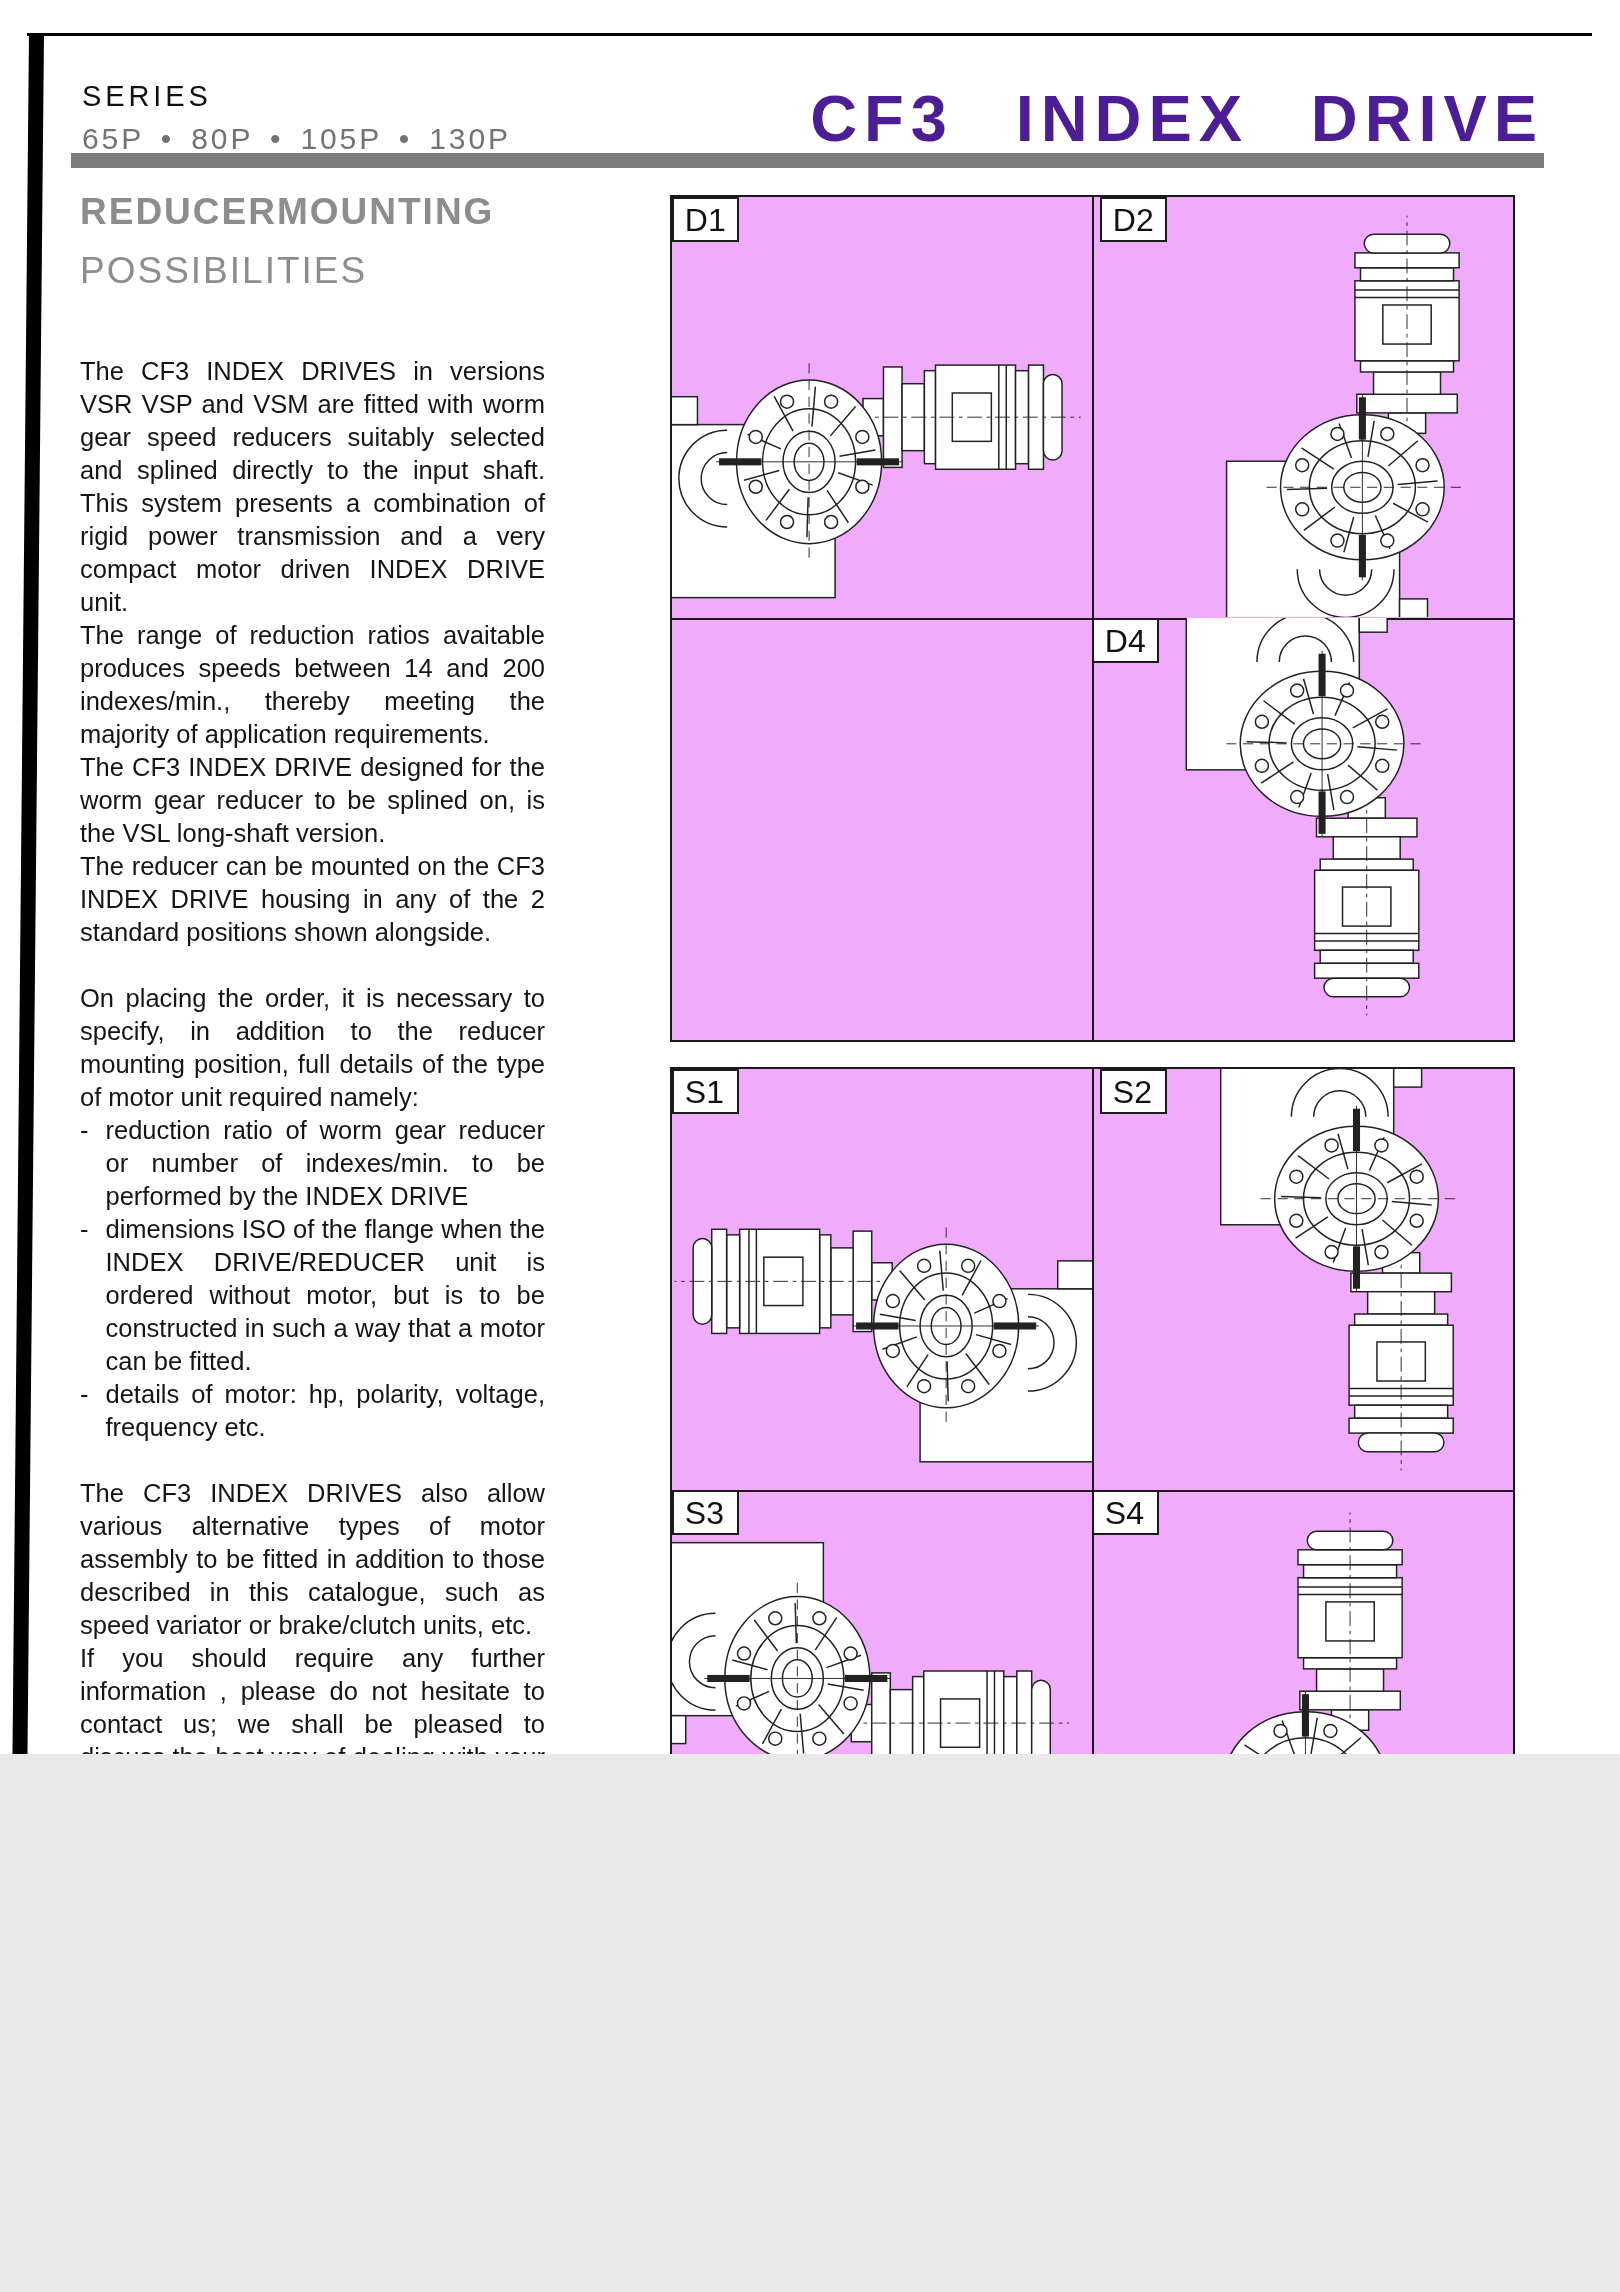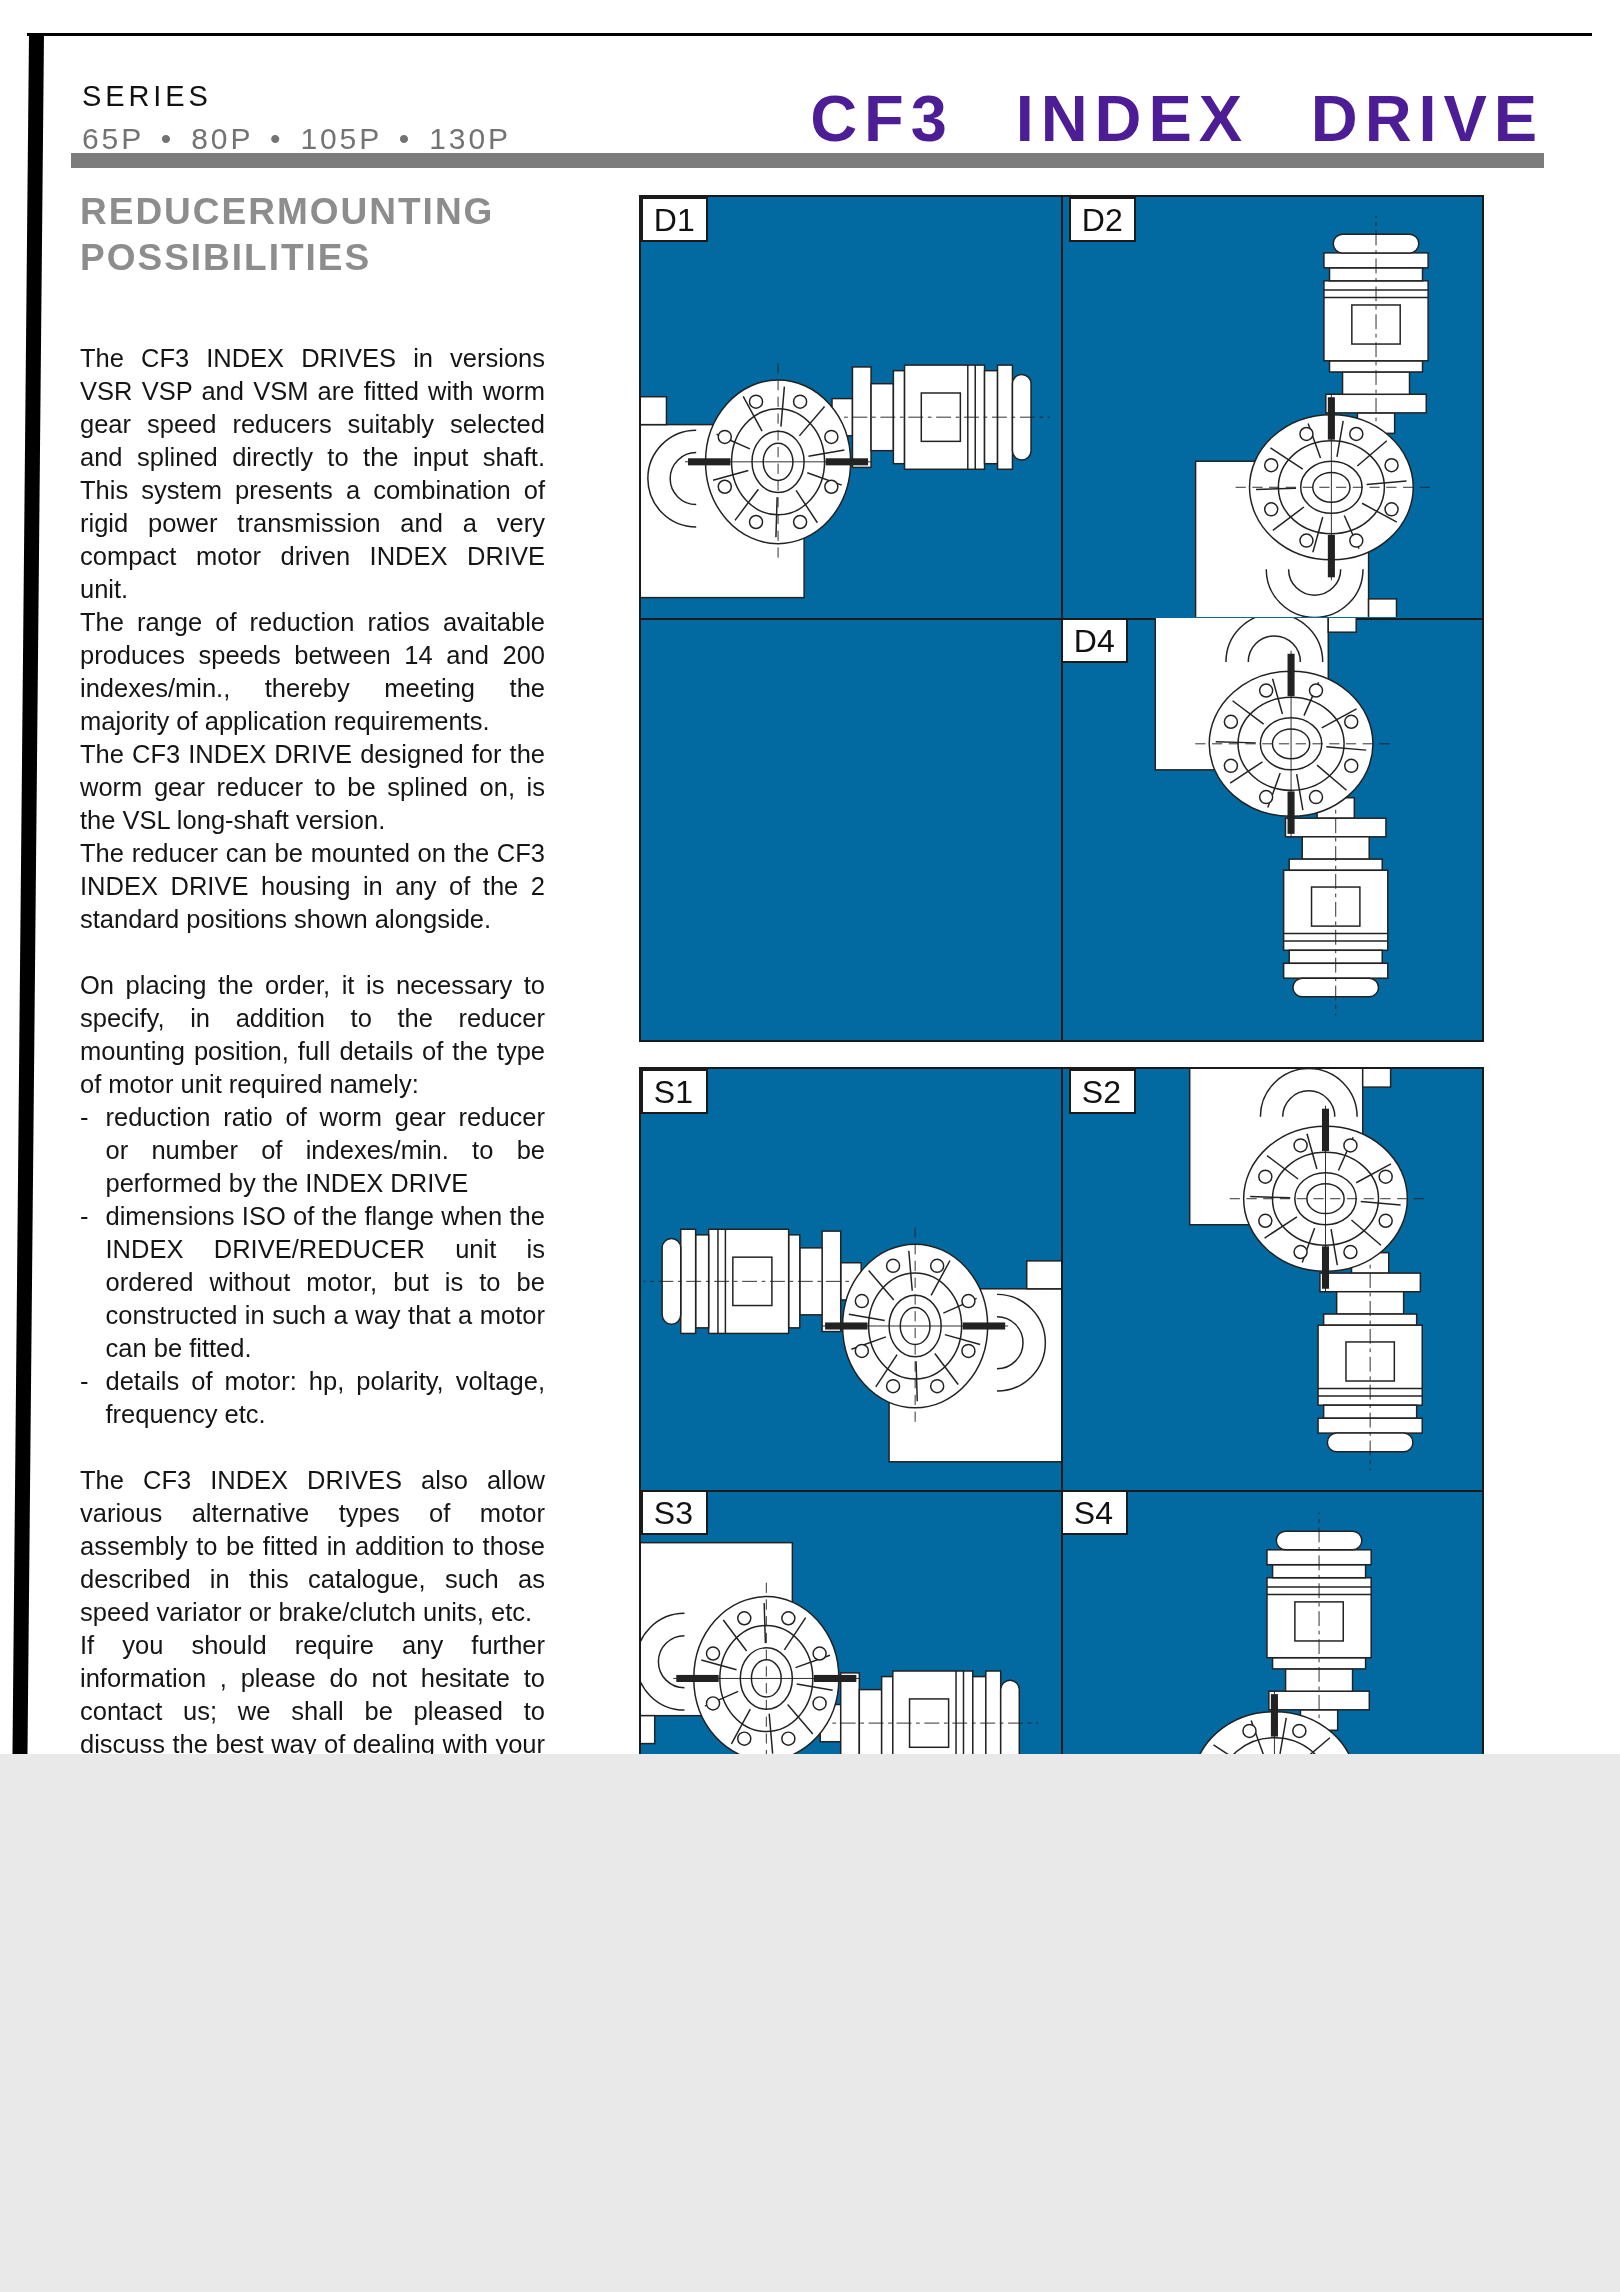--- a/index.html
+++ b/index.html
@@ -13,29 +13,29 @@
     transform:rotate(0.55deg);transform-origin:top left;}
   
   #series-label{position:absolute;left:82px;top:82px;font-size:29px;letter-spacing:3.9px;color:#111;line-height:1;}
   #series-models{position:absolute;left:82px;top:124px;font-size:30px;letter-spacing:2.9px;word-spacing:5.9px;color:#737373;line-height:1;}
   #doc-title{position:absolute;left:784px;top:86px;width:760px;text-align:right;font-size:65px;
     letter-spacing:6.9px;word-spacing:37px;color:#4c1d95;line-height:1;white-space:nowrap;font-weight:bold;}
   #header-bar{position:absolute;left:71px;top:153px;width:1473px;height:14.7px;background:#7c7c7c;}
   
   #col{position:absolute;left:80px;top:190px;width:465px;}
   .h-line1{display:flex;justify-content:flex-start;font-size:37px;font-weight:bold;color:#8d8d8d;letter-spacing:2px;line-height:1.2;}
-  .h-line2{font-size:37px;font-weight:bold;color:#8d8d8d;letter-spacing:2px;line-height:1.2;margin-top:2px;}
+  .h-line2{font-size:37px;font-weight:normal;color:#8d8d8d;letter-spacing:2px;line-height:1.2;margin-top:15px;}
   #body-text{margin-top:61px;font-size:25.5px;line-height:33px;text-align:justify;color:#151515;}
   #body-text p{margin:0;}
   #body-text p.gap{margin-top:33px;}
   .li{display:flex;margin:0;}
   .li .dash{width:25.5px;flex:0 0 25.5px;}
   .li .txt{flex:1;text-align:justify;}
   
-  .bigbox{position:absolute;left:639px;width:845px;border:2px solid #1a1a1a;background:#0369a1;box-sizing:border-box;}
+  .bigbox{position:absolute;left:670px;width:845px;border:2px solid #1a1a1a;background:#f0abfc;box-sizing:border-box;}
   #box-d{top:195px;height:847px;}
   #box-s{top:1067px;height:848px;}
   .vdiv{position:absolute;left:50%;top:0;bottom:0;width:2px;margin-left:-1px;background:#1a1a1a;}
   .hdiv{position:absolute;top:50%;left:0;right:0;height:2px;margin-top:-1px;background:#1a1a1a;}
   .quad{position:absolute;width:420px;height:420px;}
   .q1{left:0;top:0;} .q2{left:420px;top:0;margin-left:8px;} .q3{left:0;top:421px;} .q4{left:420px;top:421px;}
   .plabel{position:absolute;left:0;top:0;width:52px;height:41px;border:2px solid #1a1a1a;background:#fff;
     font-size:32px;color:#111;padding-left:10.8px;line-height:43px;z-index:3;}
   .quad svg{position:absolute;left:0;top:0;}
   

